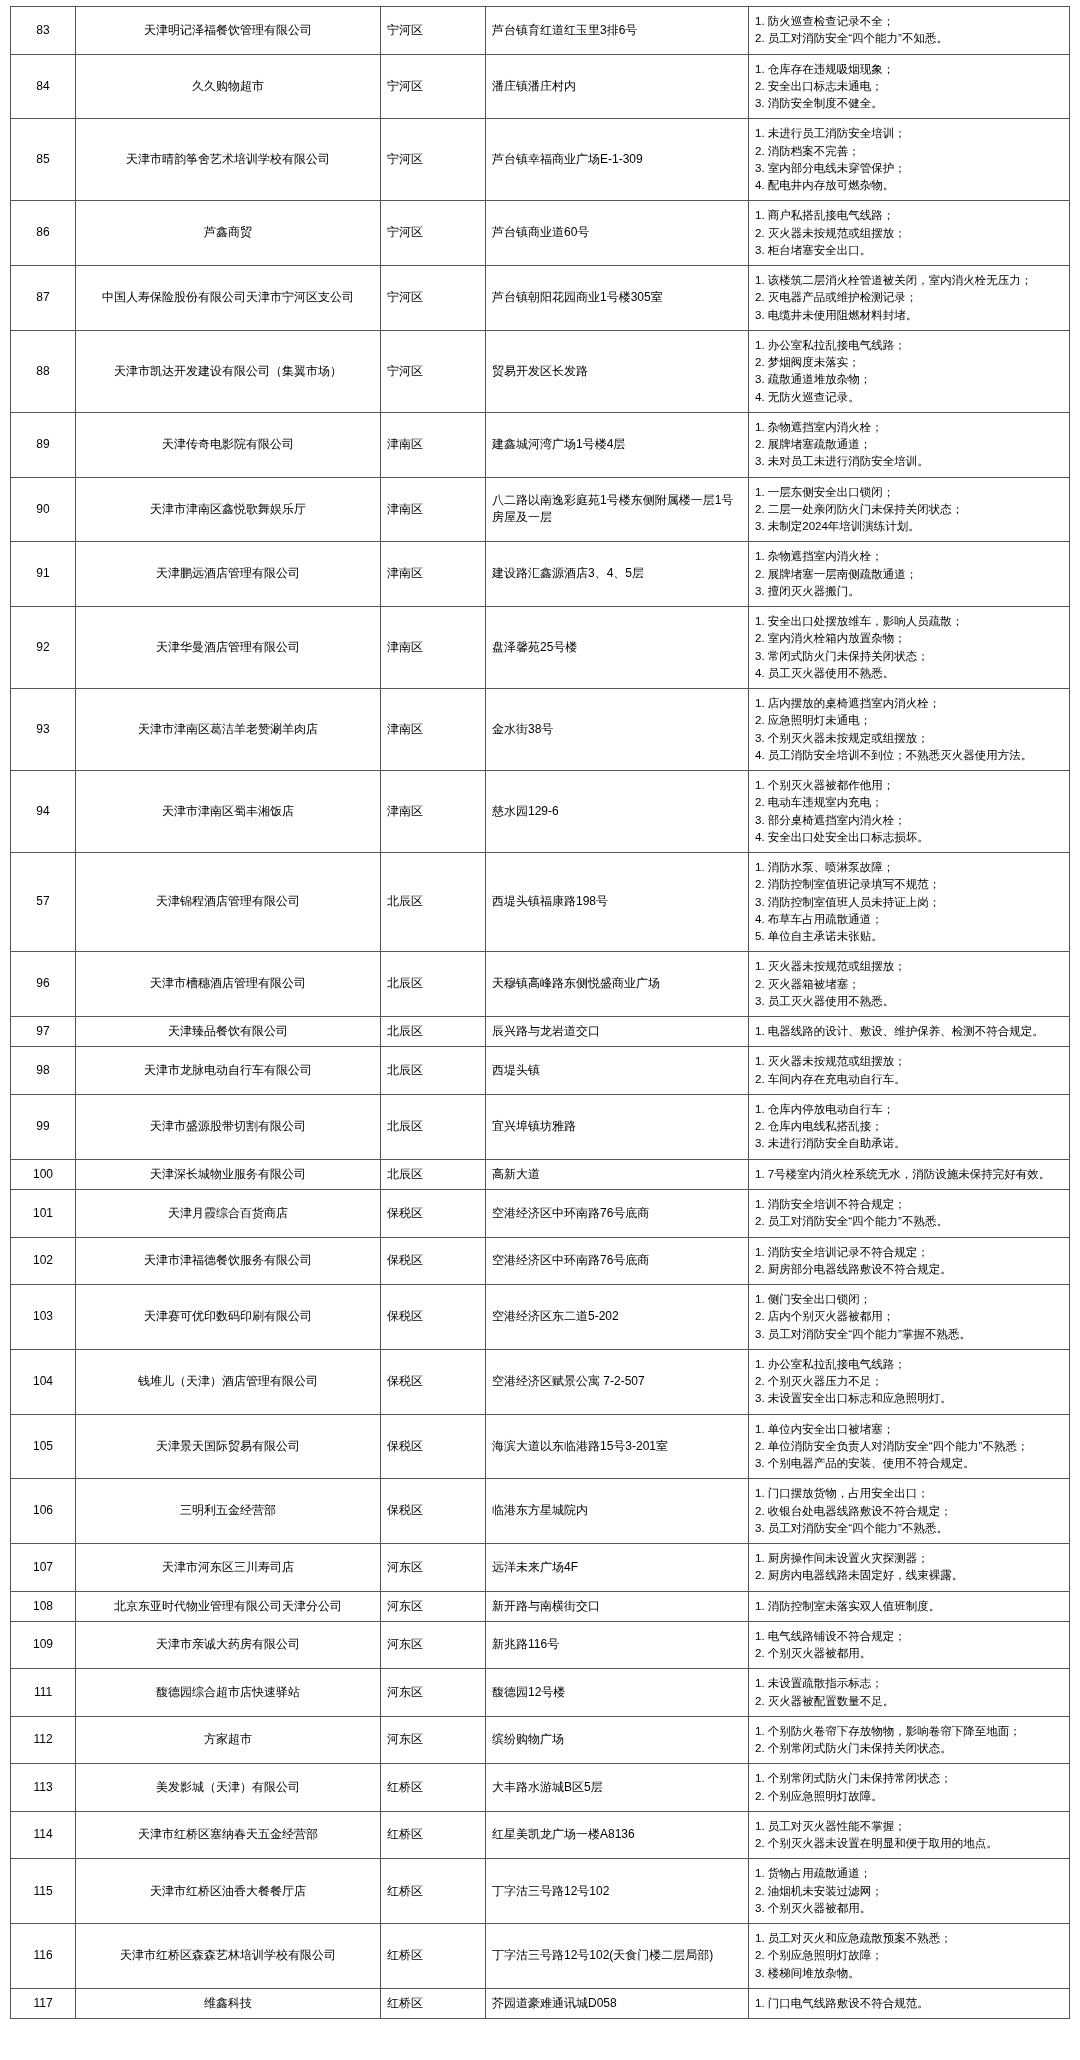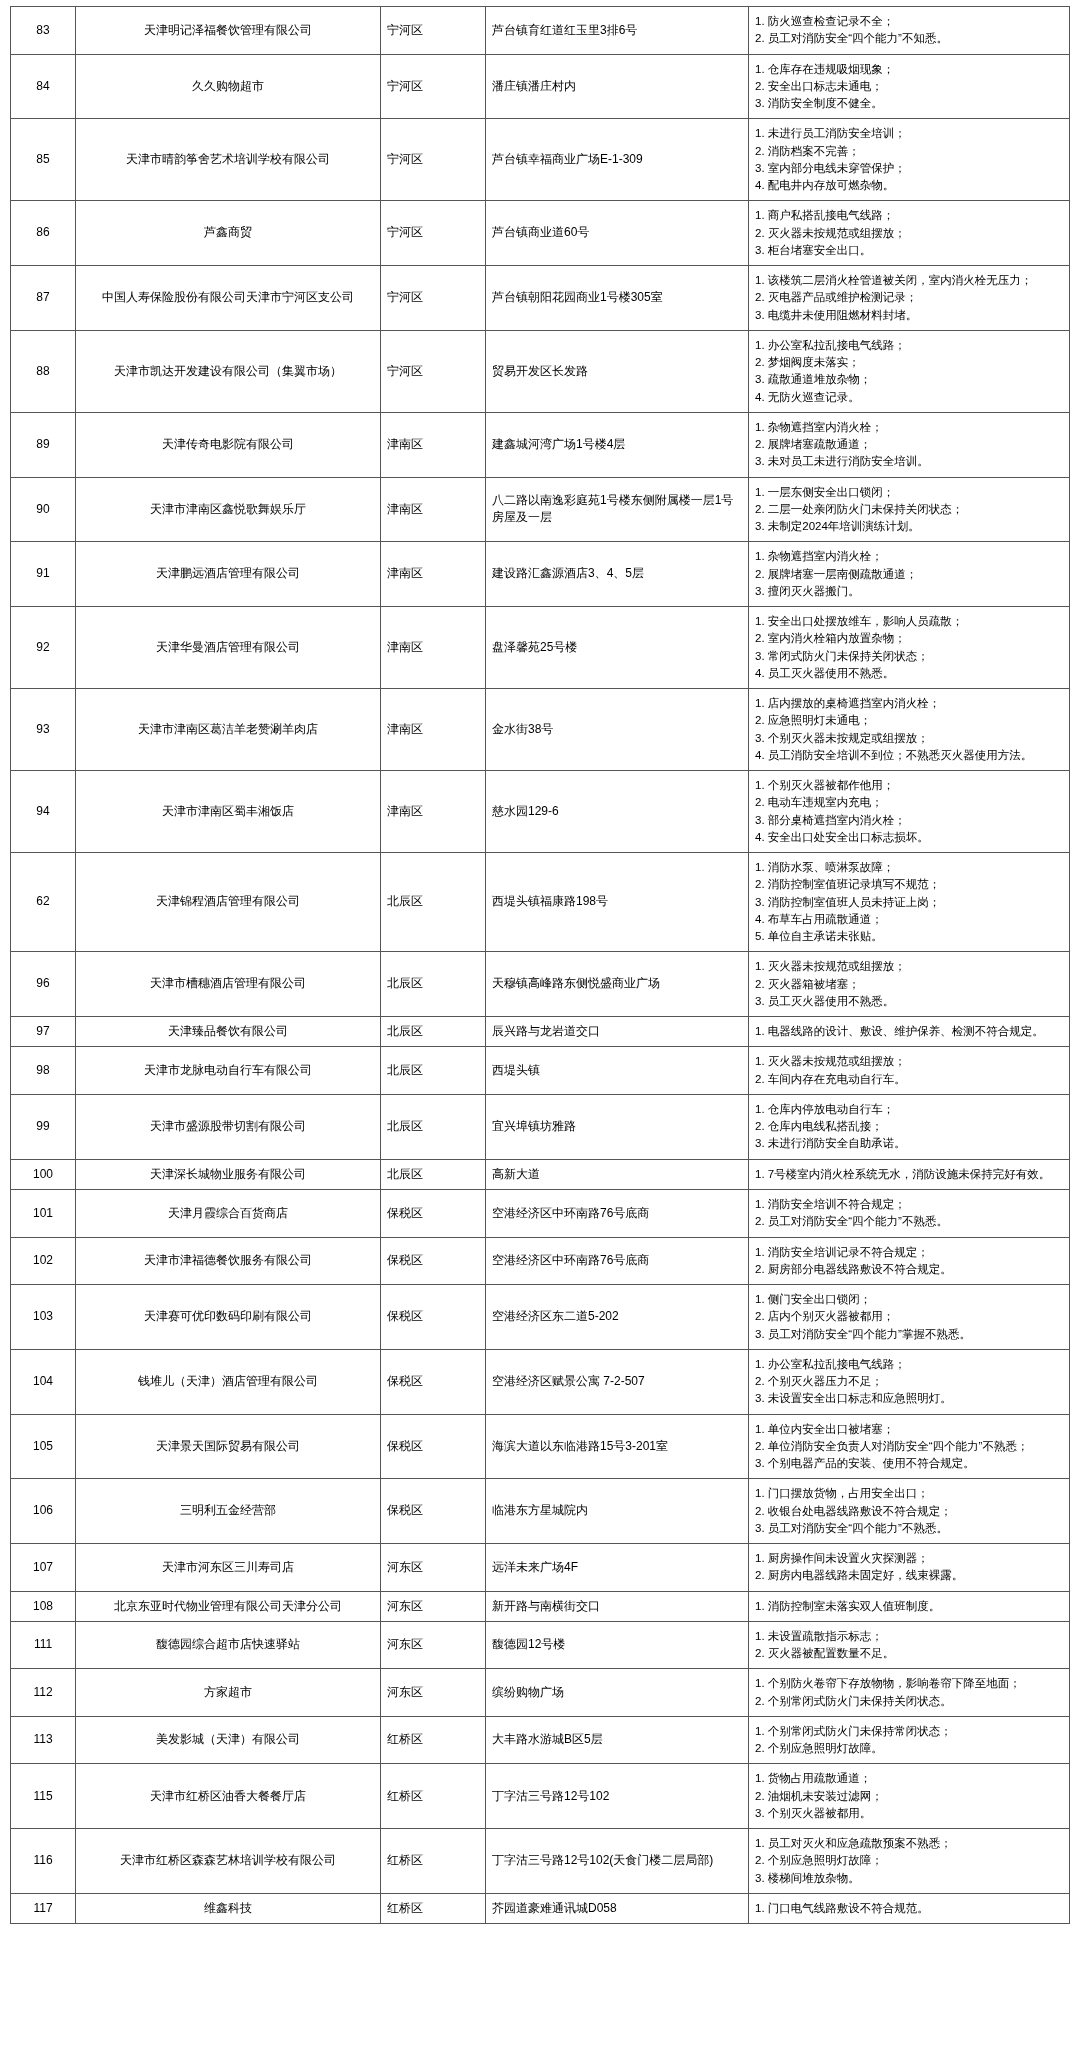--- a/index.html
+++ b/index.html
@@ -193,21 +193,21 @@
           <td class="c-dist">津南区</td>
           <td class="c-addr">慈水园129-6</td>
           <td class="c-issues">
             <div class="issue-line">1. 个别灭火器被都作他用；</div>
             <div class="issue-line">2. 电动车违规室内充电；</div>
             <div class="issue-line">3. 部分桌椅遮挡室内消火栓；</div>
             <div class="issue-line">4. 安全出口处安全出口标志损坏。</div>
           </td>
         </tr>
         <tr>
-          <td class="c-idx">62</td>
+          <td class="c-idx">57</td>
           <td class="c-name">天津锦程酒店管理有限公司</td>
           <td class="c-dist">北辰区</td>
           <td class="c-addr">西堤头镇福康路198号</td>
           <td class="c-issues">
             <div class="issue-line">1. 消防水泵、喷淋泵故障；</div>
             <div class="issue-line">2. 消防控制室值班记录填写不规范；</div>
             <div class="issue-line">3. 消防控制室值班人员未持证上岗；</div>
             <div class="issue-line">4. 布草车占用疏散通道；</div>
             <div class="issue-line">5. 单位自主承诺未张贴。</div>
           </td>
@@ -339,20 +339,30 @@
         <tr>
           <td class="c-idx">108</td>
           <td class="c-name">北京东亚时代物业管理有限公司天津分公司</td>
           <td class="c-dist">河东区</td>
           <td class="c-addr">新开路与南横街交口</td>
           <td class="c-issues">
             <div class="issue-line">1. 消防控制室未落实双人值班制度。</div>
           </td>
         </tr>
         <tr>
+          <td class="c-idx">109</td>
+          <td class="c-name">天津市亲诚大药房有限公司</td>
+          <td class="c-dist">河东区</td>
+          <td class="c-addr">新兆路116号</td>
+          <td class="c-issues">
+            <div class="issue-line">1. 电气线路铺设不符合规定；</div>
+            <div class="issue-line">2. 个别灭火器被都用。</div>
+          </td>
+        </tr>
+        <tr>
           <td class="c-idx">111</td>
           <td class="c-name">馥德园综合超市店快速驿站</td>
           <td class="c-dist">河东区</td>
           <td class="c-addr">馥德园12号楼</td>
           <td class="c-issues">
             <div class="issue-line">1. 未设置疏散指示标志；</div>
             <div class="issue-line">2. 灭火器被配置数量不足。</div>
           </td>
         </tr>
         <tr>
@@ -366,20 +376,30 @@
           </td>
         </tr>
         <tr>
           <td class="c-idx">113</td>
           <td class="c-name">美发影城（天津）有限公司</td>
           <td class="c-dist">红桥区</td>
           <td class="c-addr">大丰路水游城B区5层</td>
           <td class="c-issues">
             <div class="issue-line">1. 个别常闭式防火门未保持常闭状态；</div>
             <div class="issue-line">2. 个别应急照明灯故障。</div>
+          </td>
+        </tr>
+        <tr>
+          <td class="c-idx">114</td>
+          <td class="c-name">天津市红桥区塞纳春天五金经营部</td>
+          <td class="c-dist">红桥区</td>
+          <td class="c-addr">红星美凯龙广场一楼A8136</td>
+          <td class="c-issues">
+            <div class="issue-line">1. 员工对灭火器性能不掌握；</div>
+            <div class="issue-line">2. 个别灭火器未设置在明显和便于取用的地点。</div>
           </td>
         </tr>
         <tr>
           <td class="c-idx">115</td>
           <td class="c-name">天津市红桥区油香大餐餐厅店</td>
           <td class="c-dist">红桥区</td>
           <td class="c-addr">丁字沽三号路12号102</td>
           <td class="c-issues">
             <div class="issue-line">1. 货物占用疏散通道；</div>
             <div class="issue-line">2. 油烟机未安装过滤网；</div>

